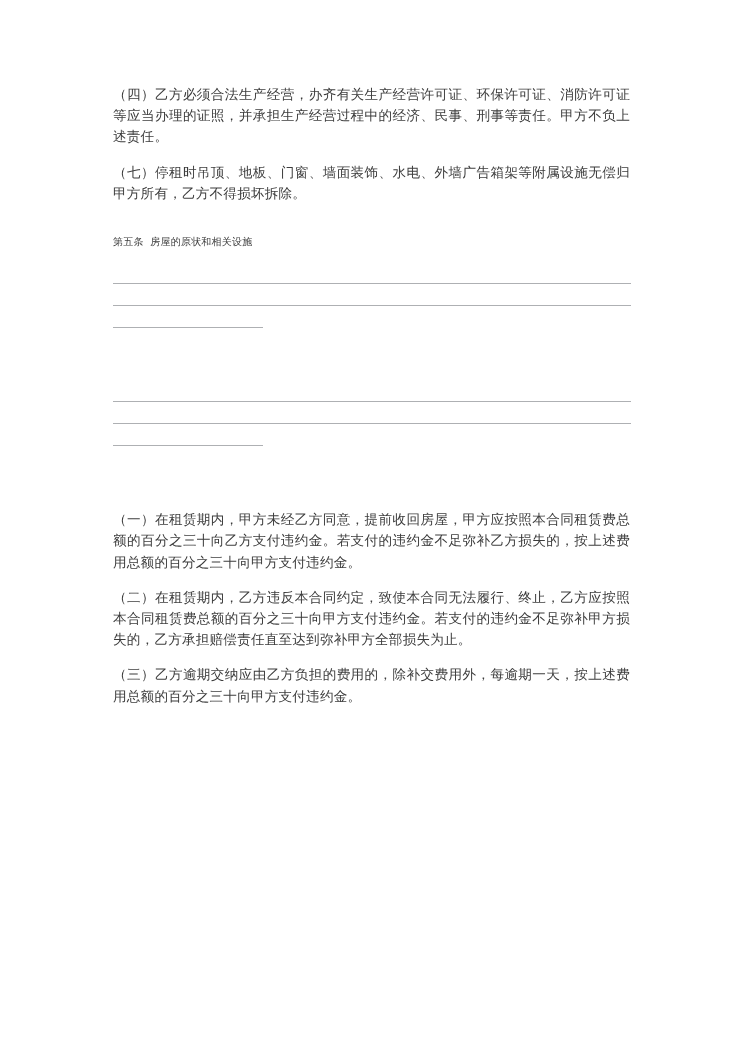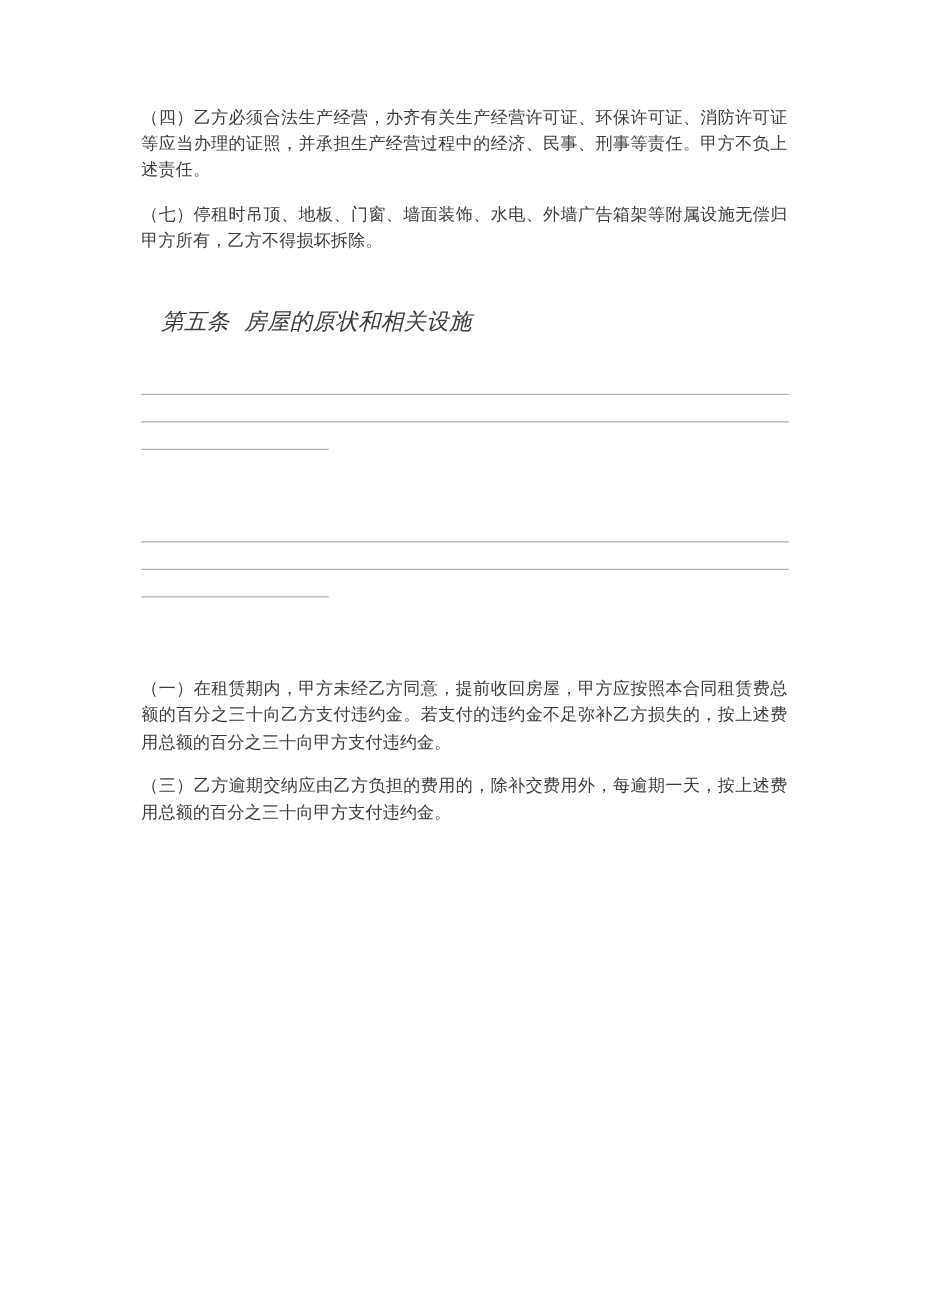--- a/index.html
+++ b/index.html
@@ -26,27 +26,26 @@
     font-size: 13.6px;
     line-height: 21.2px;
     color: #3c3c3c;
     text-align: justify;
     text-justify: inter-ideograph;
     margin: 0 1px 14px 0;
     letter-spacing: 0.2px;
   }
   .para:last-child { margin-bottom: 0; }
   .heading {
-    font-size: 18px;
+    font-size: 10px;
     line-height: 21.2px;
     color: #3c3c3c;
-    margin: 16px;
+    margin: 0;
     letter-spacing: 0.2px;
     white-space: pre;
-    font-style: italic;
   }
   .fill-lines {
     margin: 0;
     padding: 0;
   }
   .fill-rule {
     height: 0;
     border: 0;
     border-top: 1px solid #aeb0b3;
     margin: 0 0 21px 0;
@@ -124,20 +123,21 @@
       <hr class="fill-rule short">
     </div>
 
     <div class="spacer-xl"></div>
 
 
     <div class="spacer-md"></div>
 
     <p class="para">（一）在租赁期内，甲方未经乙方同意，提前收回房屋，甲方应按照本合同租赁费总额的百分之三十向乙方支付违约金。若支付的违约金不足弥补乙方损失的，按上述费用总额的百分之三十向甲方支付违约金。</p>
 
+    <p class="para">（二）在租赁期内，乙方违反本合同约定，致使本合同无法履行、终止，乙方应按照本合同租赁费总额的百分之三十向甲方支付违约金。若支付的违约金不足弥补甲方损失的，乙方承担赔偿责任直至达到弥补甲方全部损失为止。</p>
 
     <p class="para">（三）乙方逾期交纳应由乙方负担的费用的，除补交费用外，每逾期一天，按上述费用总额的百分之三十向甲方支付违约金。</p>
 
 
   </div>
 
 
 </div>
 
 </body></html>

